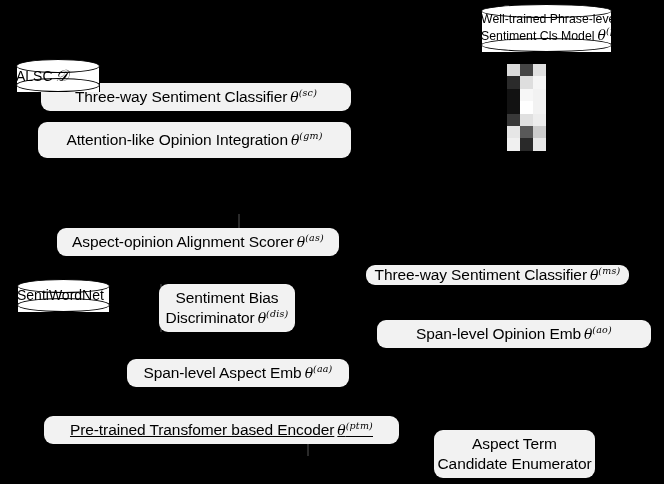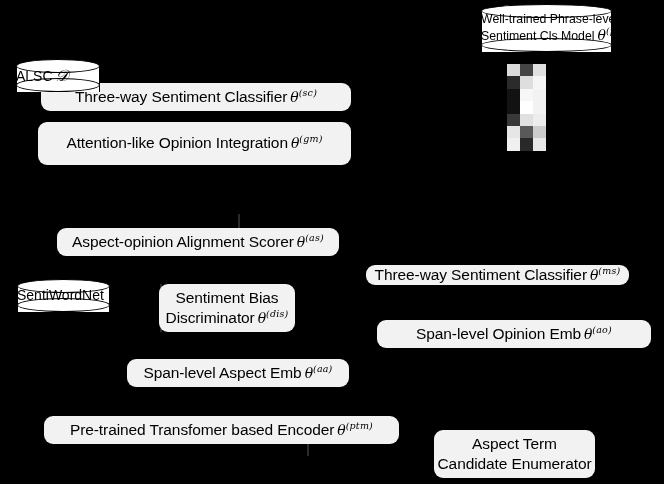--- a/index.html
+++ b/index.html
@@ -188,39 +188,39 @@
       <div class="cyl-bottom"></div>
       <div class="cyl-body"></div>
       <div class="cyl-top"></div>
       <div class="cyl-label">
         <span class="line">SentiWordNet</span>
       </div>
     </div>
     <div class="node" style="left: 41px; top: 83px; width: 310px; height: 28px;">
       <span class="line">Three-way Sentiment Classifier<span class="th">θ<sup>(sc)</sup></span></span>
     </div>
-    <div class="node" style="left: 38px; top: 122px; width: 313px; height: 43px;">
+    <div class="node" style="left: 38px; top: 122px; width: 313px; height: 36px;">
       <span class="line">Attention-like Opinion Integration<span class="th">θ<sup>(gm)</sup></span></span>
     </div>
     <div class="node" style="left: 57px; top: 228px; width: 282px; height: 28px;">
       <span class="line">Aspect-opinion Alignment Scorer<span class="th">θ<sup>(as)</sup></span></span>
     </div>
     <div class="node" style="left: 366px; top: 265px; width: 263px; height: 20px; text-align: center;">
       <span class="line">Three-way Sentiment Classifier<span class="th">θ<sup>(ms)</sup></span></span>
     </div>
     <div class="node" style="left: 159px; top: 284px; width: 136px; height: 48px;">
       <span class="line">Sentiment Bias</span>
       <span class="line">Discriminator<span class="th">θ<sup>(dis)</sup></span></span>
     </div>
     <div class="node" style="left: 377px; top: 320px; width: 274px; height: 28px;">
       <span class="line">Span-level Opinion Emb<span class="th">θ<sup>(ao)</sup></span></span>
     </div>
     <div class="node" style="left: 127px; top: 359px; width: 222px; height: 28px;">
       <span class="line">Span-level Aspect Emb<span class="th">θ<sup>(aa)</sup></span></span>
     </div>
-    <div class="node" style="left: 44px; top: 416px; width: 355px; height: 28px;">
+    <div class="node" style="left: 44px; top: 416px; width: 355px; height: 28px; text-decoration: underline;">
       <span class="line">Pre-trained Transfomer based Encoder<span class="th">θ<sup>(ptm)</sup></span></span>
     </div>
     <div class="node" style="left: 434px; top: 430px; width: 161px; height: 48px;">
       <span class="line">Aspect Term</span>
       <span class="line">Candidate Enumerator</span>
     </div>
   </div>
 
 </body></html>

